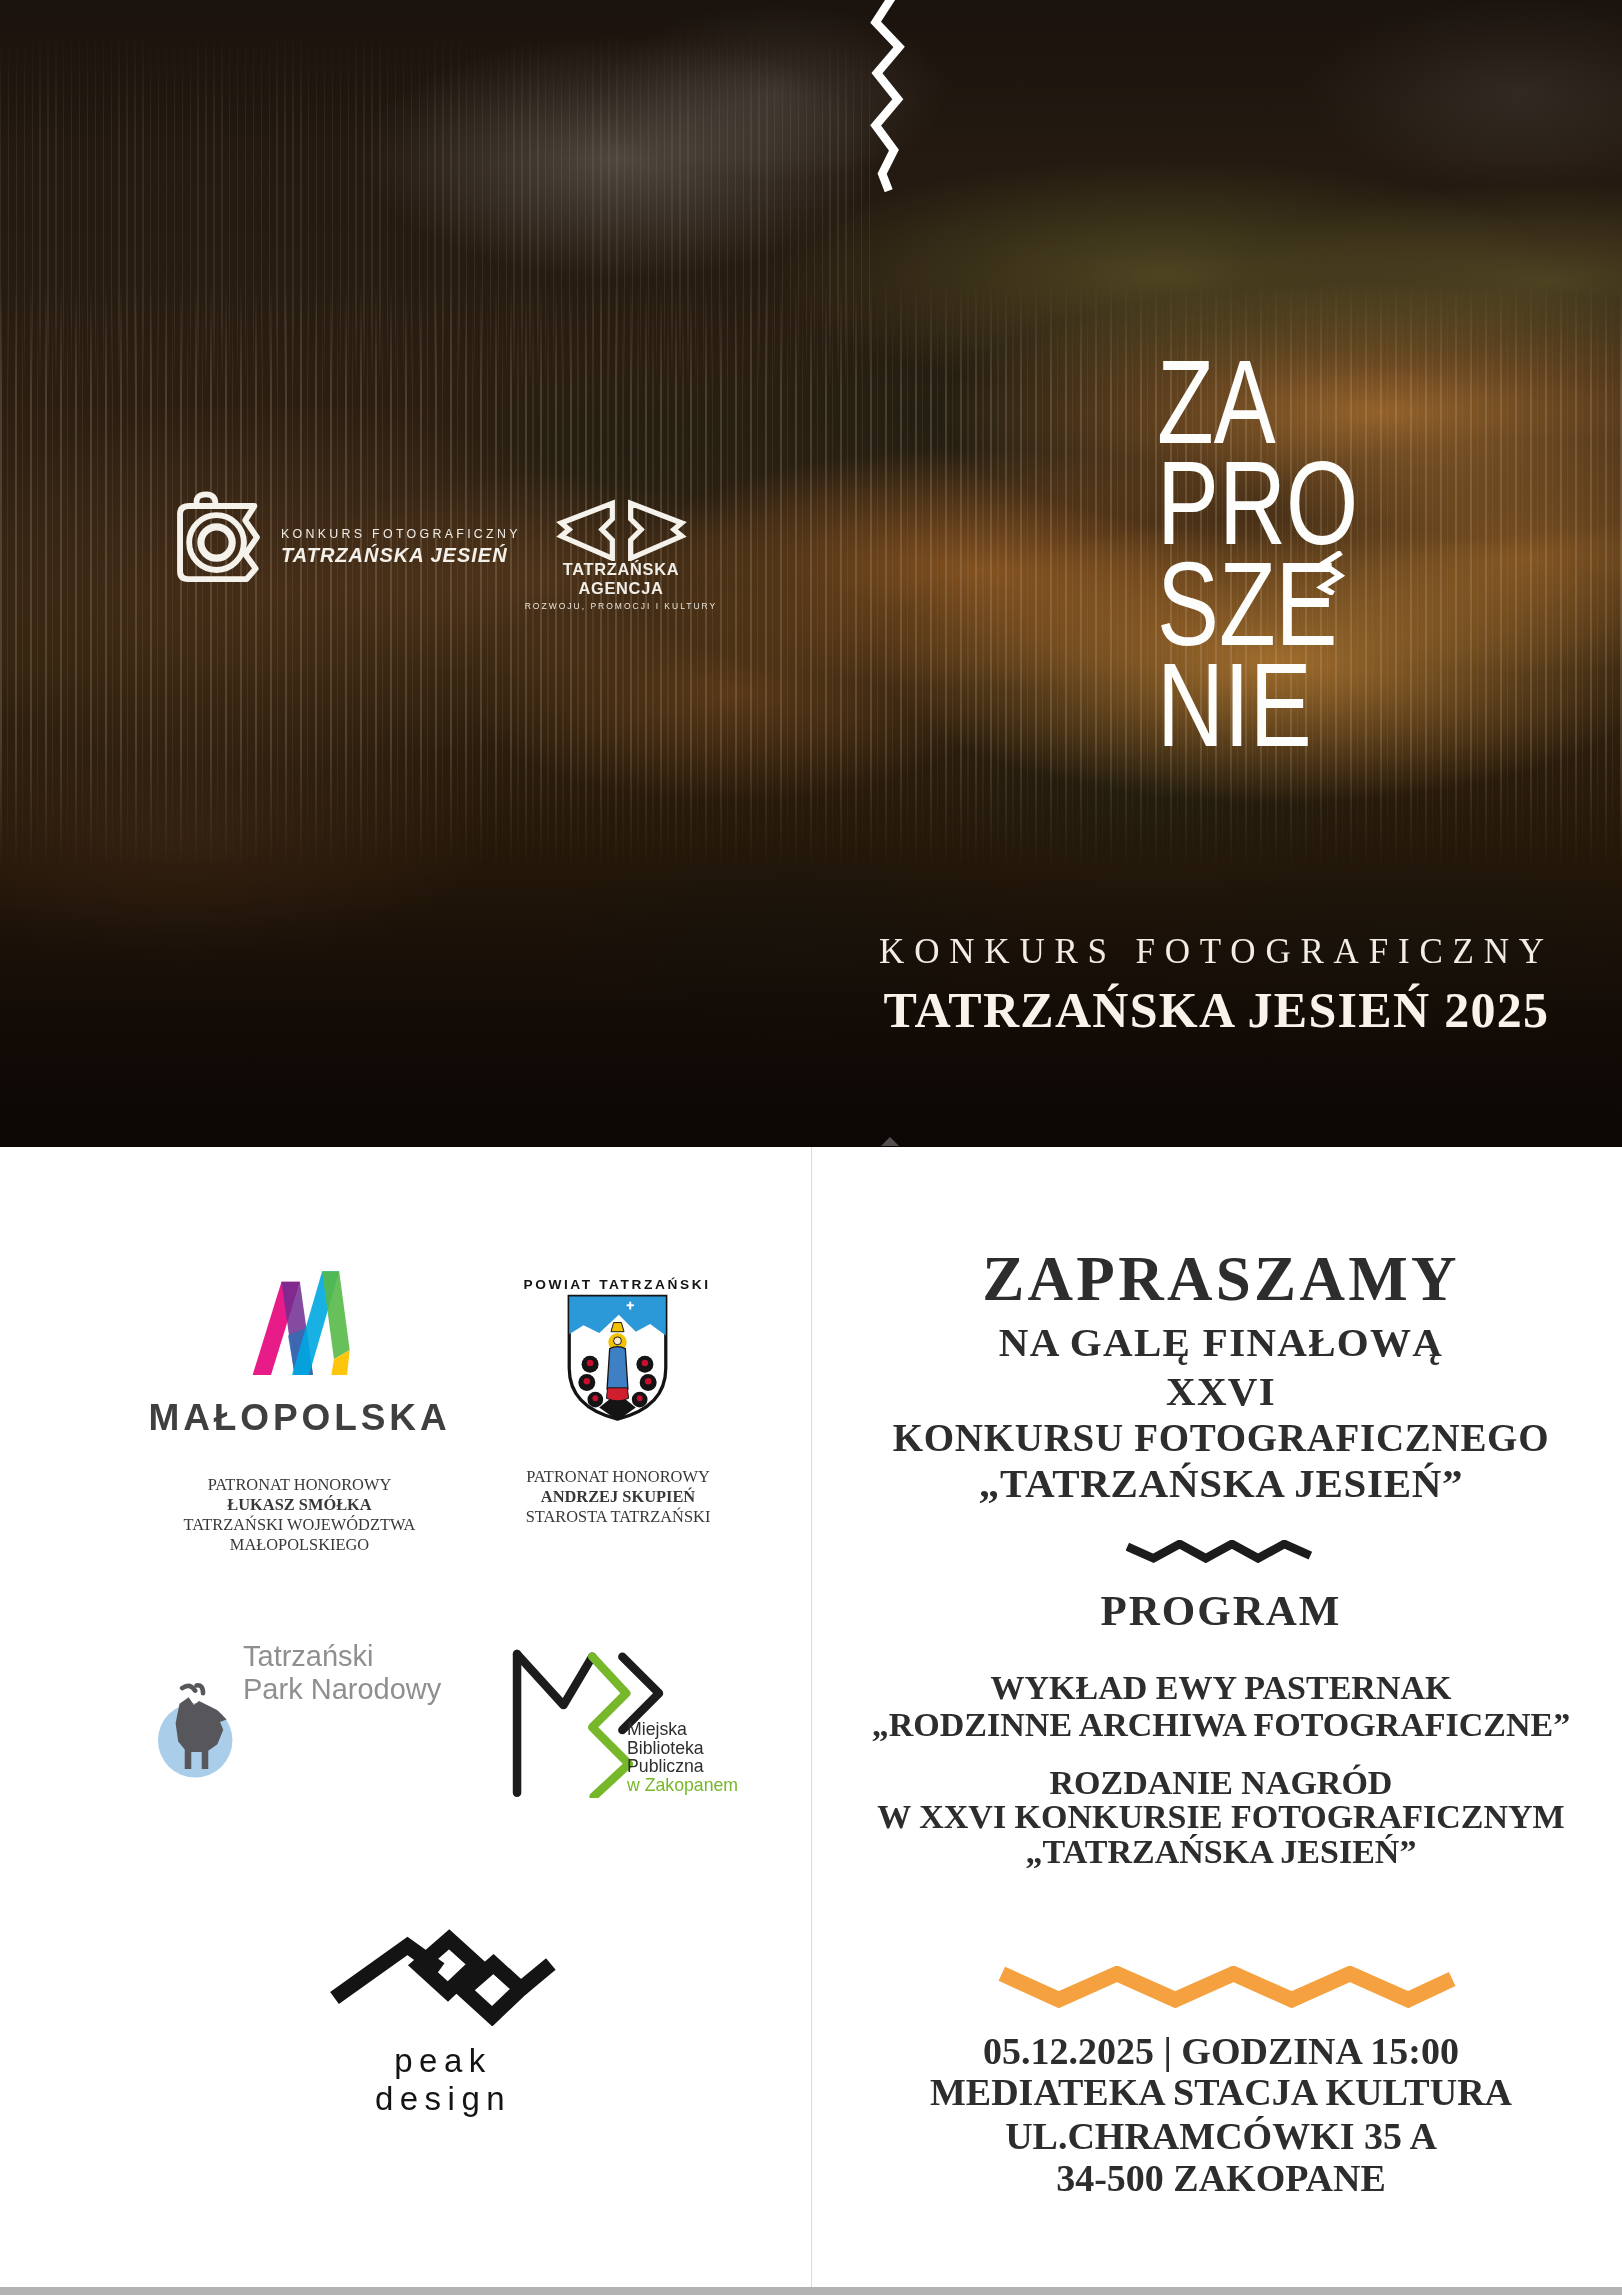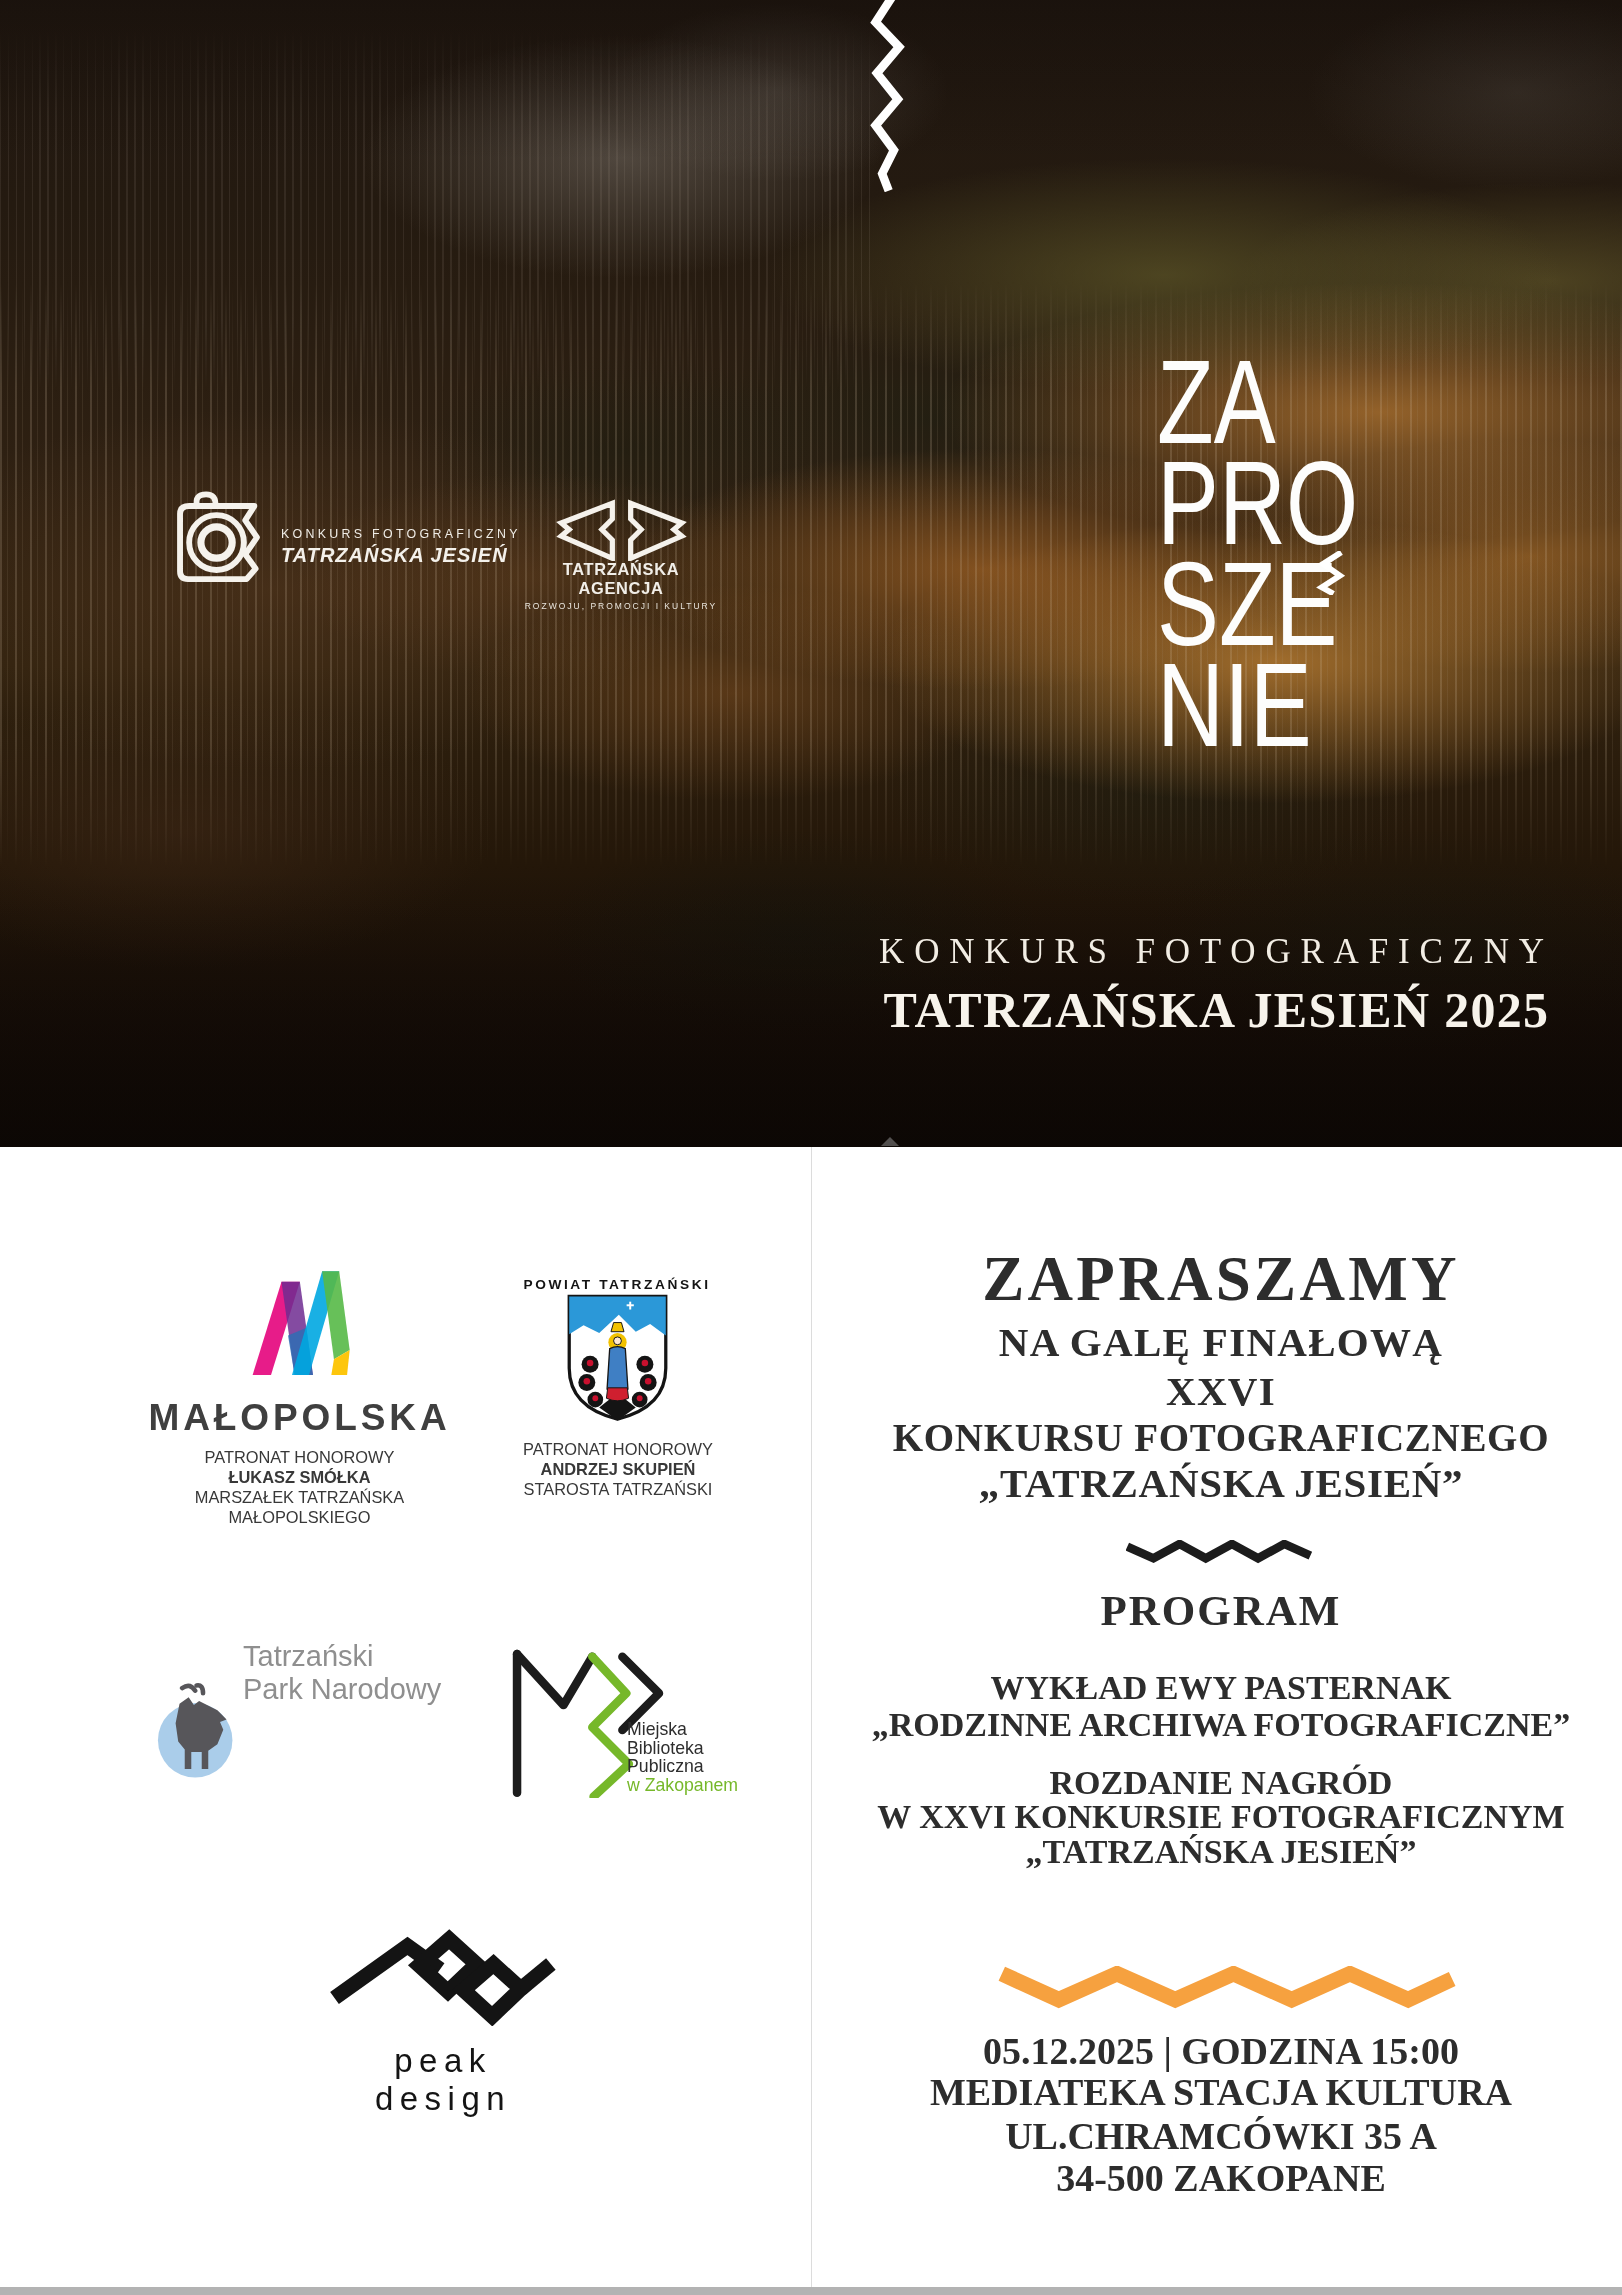--- a/index.html
+++ b/index.html
@@ -63,22 +63,22 @@
   .bottom-notch{left:881px;top:1137px;width:0;height:0;
     border-left:9.2px solid transparent;border-right:9.2px solid transparent;border-bottom:9.8px solid #ffffff;}
 
   
   .v-divider{left:811px;top:1147px;width:1.3px;height:1140px;background:#dcdcdc;}
   .bottom-bar{left:0;top:2287px;width:1622px;height:8.5px;background:#b3b3b3;}
 
   
   .malopolska-name{left:136px;top:1384px;width:327px;text-align:center;
     font-size:37px;font-weight:600;letter-spacing:3.9px;color:#3f3f3f;margin-top:13px;}
-  .patronage{text-align:center;font-family:Liberation Sans, sans-serif;
-    font-size:16.4px;line-height:20px;color:#383838;}
+  .patronage{text-align:center;font-family:Liberation Serif, serif;
+    font-size:16.4px;line-height:20px;color:#383838;margin-top:28px;}
   .patronage .b{font-weight:bold;}
   .powiat-label{left:519px;top:1277px;width:196px;text-align:center;
     font-size:13.7px;font-weight:bold;letter-spacing:2.6px;color:#141414;}
   .tpn-text{left:243px;top:1640px;font-size:29px;line-height:33px;color:#8f8f8f;}
   .mbp-text{left:627px;top:1720px;font-size:17.7px;line-height:18.6px;color:#2e2e2e;}
   .mbp-text .green{color:#76b82a;}
   .peak-text{left:330px;top:2042px;width:226px;text-align:center;
     font-size:33px;letter-spacing:6.5px;color:#141414;}
 
   
@@ -146,21 +146,21 @@
     <polygon points="48,18 76,18 96,160 68,160" fill="#6f2c91" opacity=".85"></polygon>
     <polygon points="58,100 86,88 96,160 68,160" fill="#2e6db4" opacity=".85"></polygon>
     <polygon points="64,160 110,2 136,2 90,160" fill="#00a7e1" opacity=".9"></polygon>
     <polygon points="110,2 136,2 152,122 128,136" fill="#57b947" opacity=".9"></polygon>
     <polygon points="128,136 152,122 148,160 124,160" fill="#fdc300" opacity=".95"></polygon>
   </svg>
   <div class="abs malopolska-name">MAŁOPOLSKA</div>
   <div class="abs patronage" style="left:136px;top:1447px;width:327px">
     <div>PATRONAT HONOROWY</div>
     <div class="b">ŁUKASZ SMÓŁKA</div>
-    <div>MARSZAŁEK TATRZAŃSKA</div>
+    <div>TATRZAŃSKI WOJEWÓDZTWA</div>
     <div>MAŁOPOLSKIEGO</div>
   </div>
 
   <div class="abs powiat-label">POWIAT TATRZAŃSKI</div>
   <svg class="abs" style="left:564px;top:1291px;width:107px;height:131px" viewBox="0 0 164 200">
     <path d="M 8,8 H 156 V 118 C 156 164 122 186 82 196 C 42 186 8 164 8 118 Z" fill="#ffffff" stroke="#141414" stroke-width="5"></path>
     <path d="M 8,8 H 156 V 68 L 132,50 L 110,62 L 84,36 L 54,64 L 30,52 L 8,66 Z" fill="#2b98d8"></path>
     <rect x="100" y="16" width="3" height="12" fill="#ffffff"></rect>
     <rect x="96" y="20" width="11" height="3" fill="#ffffff"></rect>
     <g fill="#141414">

